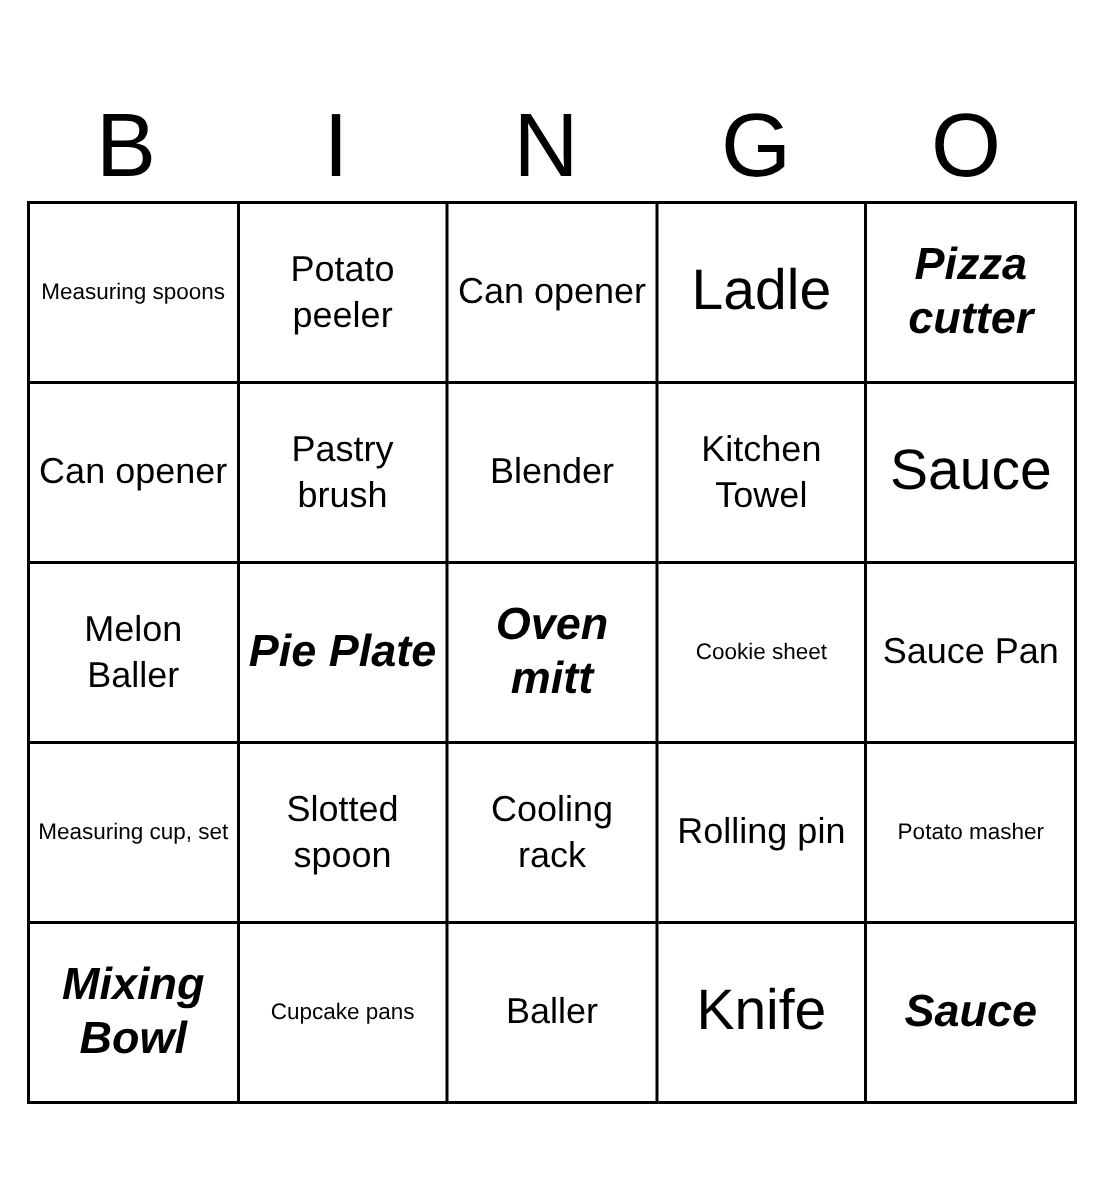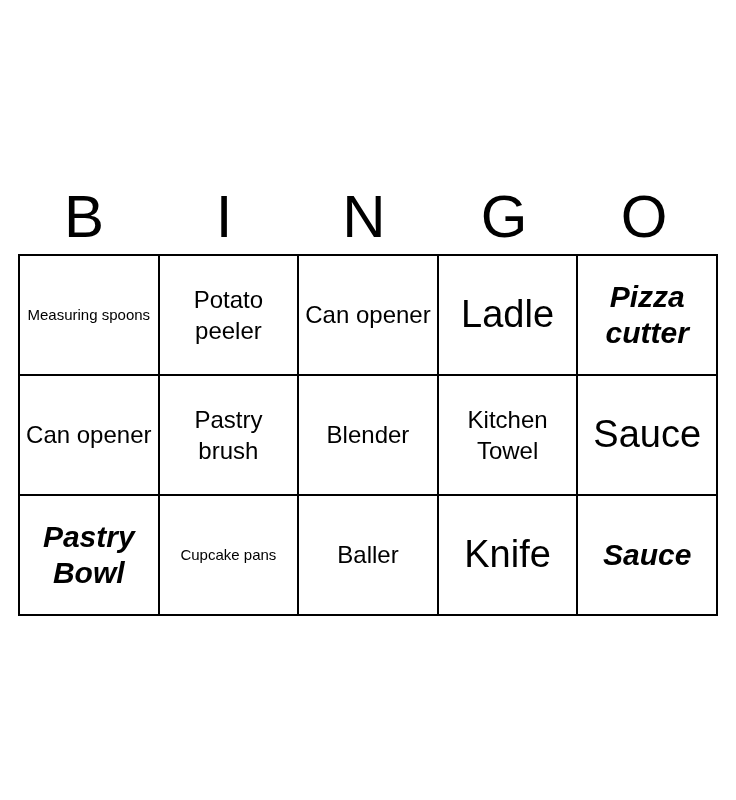--- a/index.html
+++ b/index.html
@@ -101,21 +101,35 @@
           <td><span class="text-large">Pizza cutter</span></td>
         </tr>
         <tr>
           <td><span class="text-medium">Can opener</span></td>
           <td><span class="text-medium">Pastry brush</span></td>
           <td><span class="text-medium">Blender</span></td>
           <td><span class="text-medium">Kitchen Towel</span></td>
           <td><span class="text-xlarge">Sauce</span></td>
         </tr>
         <tr>
-          <td><span class="text-large">Pastry Bowl</span></td>
+          <td><span class="text-medium">Melon Baller</span></td>
+          <td><span class="text-large">Pie Plate</span></td>
+          <td><span class="text-large">Oven mitt</span></td>
+          <td><span class="text-small">Cookie sheet</span></td>
+          <td><span class="text-medium">Sauce Pan</span></td>
+        </tr>
+        <tr>
+          <td><span class="text-small">Measuring cup, set</span></td>
+          <td><span class="text-medium">Slotted spoon</span></td>
+          <td><span class="text-medium">Cooling rack</span></td>
+          <td><span class="text-medium">Rolling pin</span></td>
+          <td><span class="text-small">Potato masher</span></td>
+        </tr>
+        <tr>
+          <td><span class="text-large">Mixing Bowl</span></td>
           <td><span class="text-small">Cupcake pans</span></td>
           <td><span class="text-medium">Baller</span></td>
           <td><span class="text-xlarge">Knife</span></td>
           <td><span class="text-large">Sauce</span></td>
         </tr>
       </tbody>
   </table>
 </div>
 
 </body></html>

